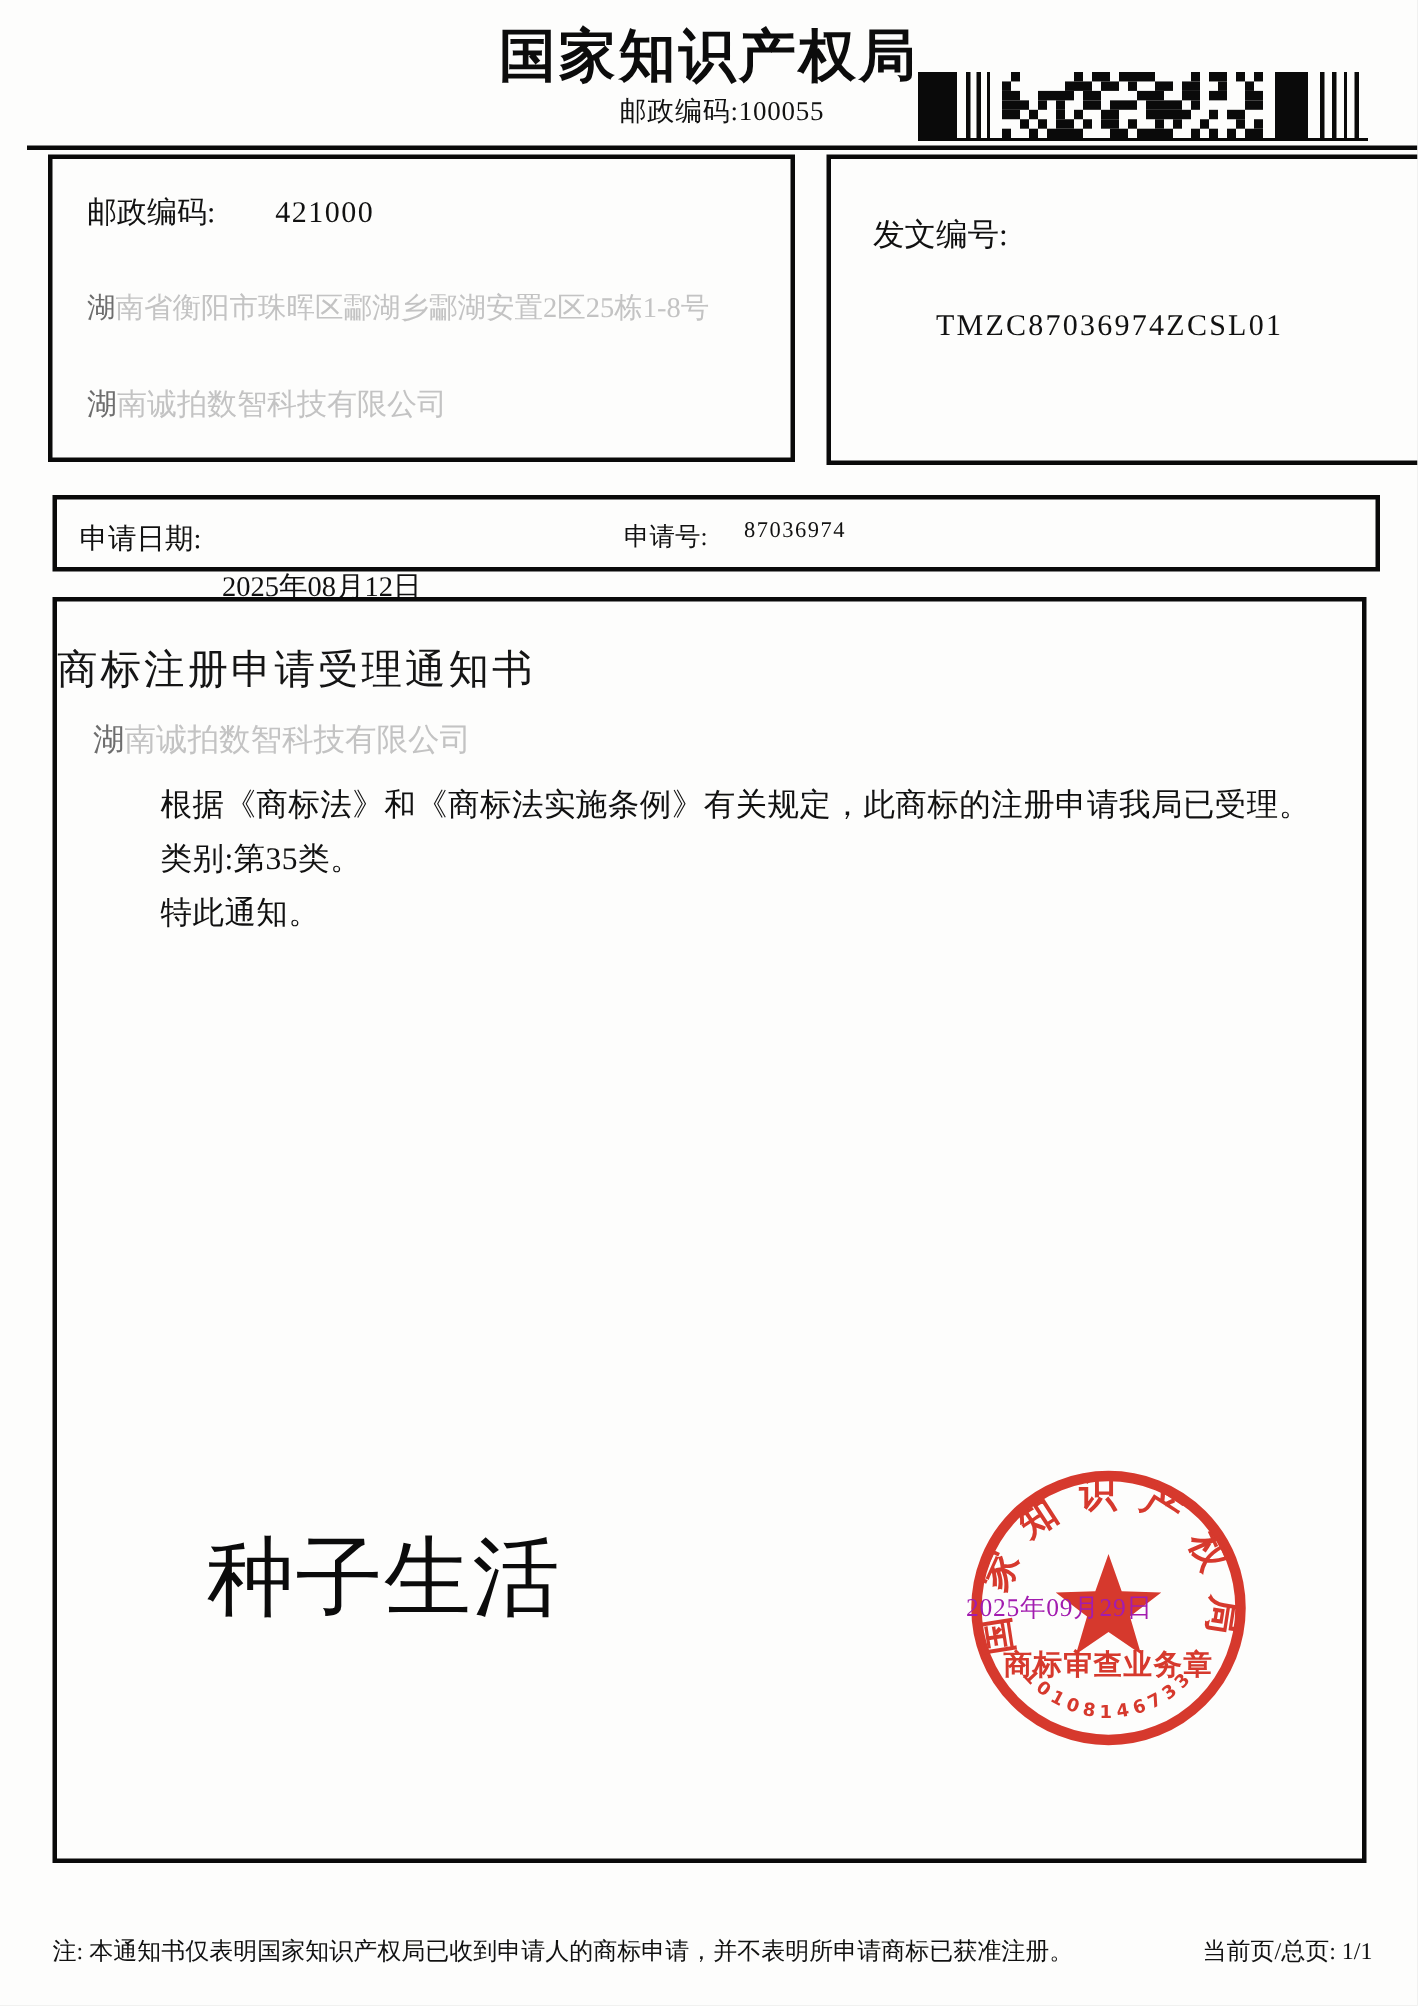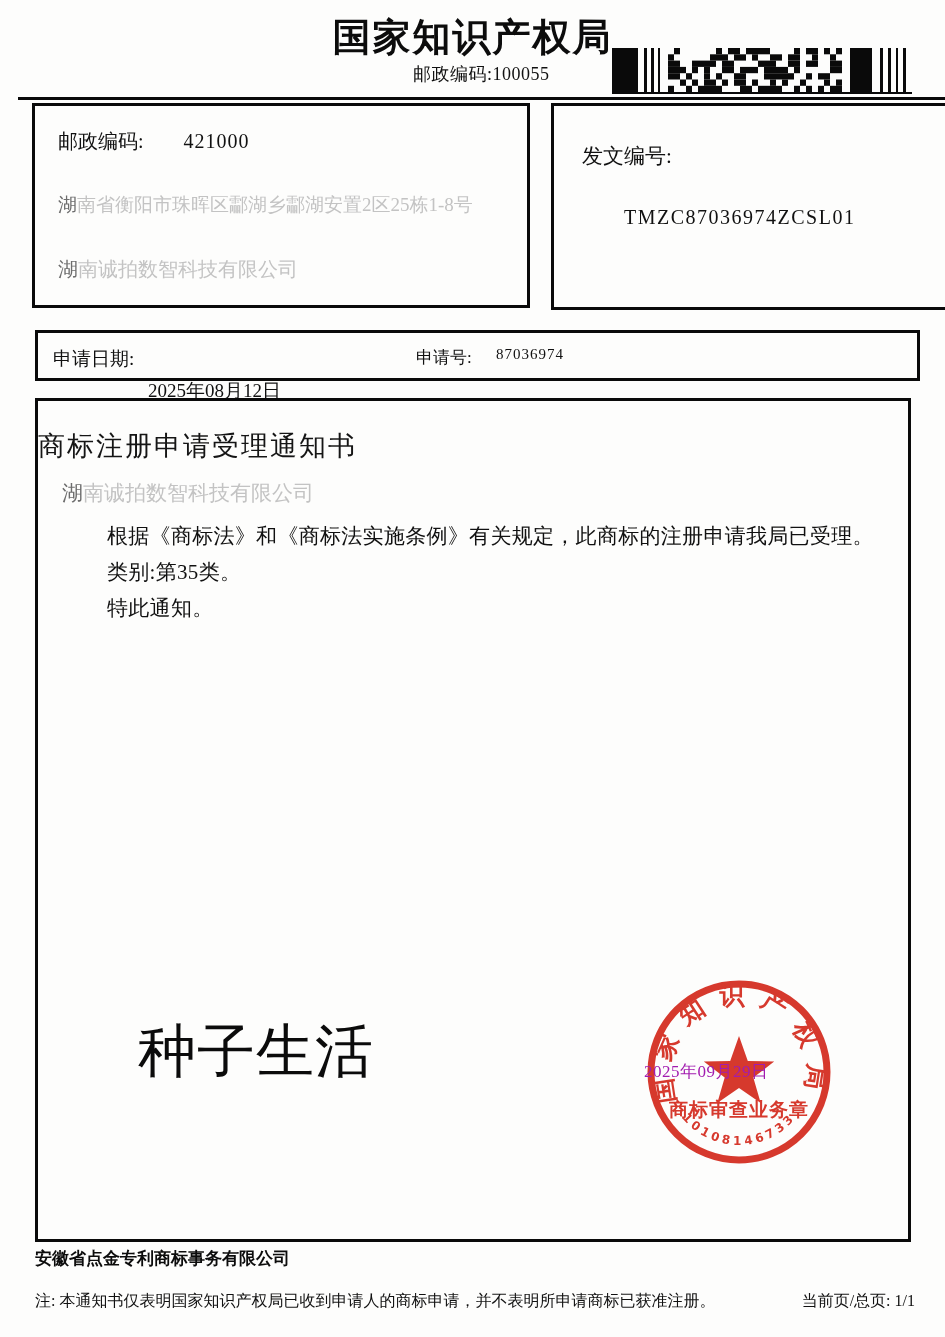--- a/index.html
+++ b/index.html
@@ -237,20 +237,19 @@
         <textPath href="#arcTop" startOffset="50%">国家知识产权局</textPath>
       </text>
       <text x="100" y="144" font-size="19" font-weight="bold" fill="#d42b1e" letter-spacing="1" text-anchor="middle" font-family="Liberation Serif, DejaVu Serif, serif">商标审查业务章</text>
       <text font-size="12" font-weight="bold" fill="#d42b1e" letter-spacing="3.5" font-family="DejaVu Sans, sans-serif" text-anchor="middle">
         <textPath href="#arcBot" startOffset="50%">1101081467331</textPath>
       </text>
     </svg>
     <div class="abs seal-date">2025年09月29日</div>
   </div>
 
-  <div class="abs agency">安徽省点金专利商标事务有限公司</div>
   <div class="abs note">注: 本通知书仅表明国家知识产权局已收到申请人的商标申请，并不表明所申请商标已获准注册。</div>
   <div class="abs pager">
     <span>当前页/总页:</span>
     <span>1/1</span>
   </div>
 
 </div>
 
 </body></html>

